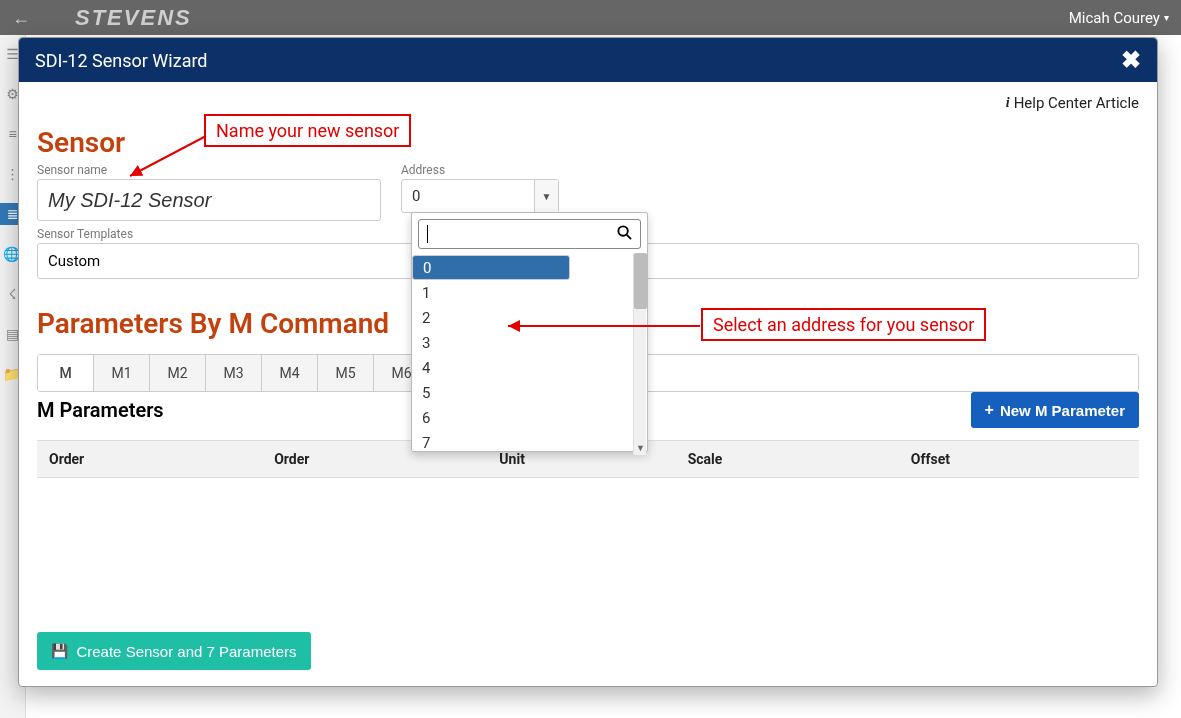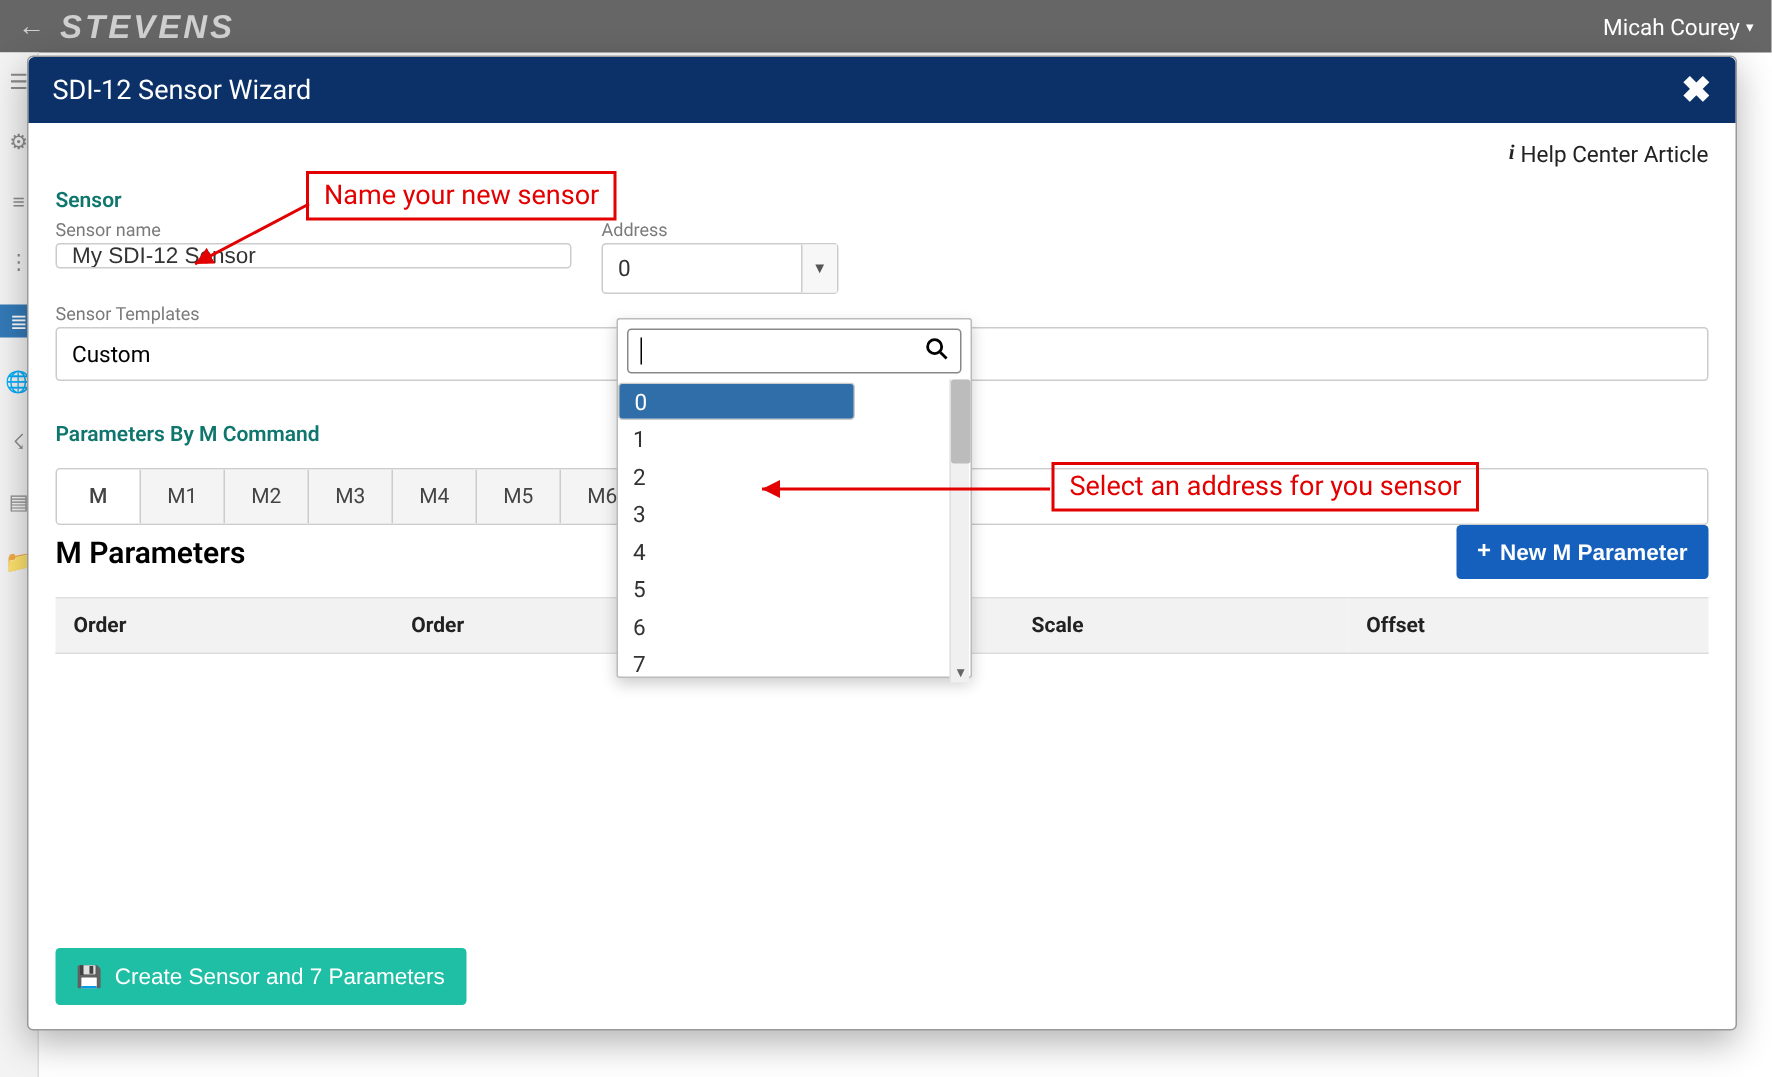--- a/index.html
+++ b/index.html
@@ -3,46 +3,46 @@
 <meta charset="utf-8">
 <style>
   * { box-sizing: border-box; margin: 0; padding: 0; }
   html, body { width: 1181px; height: 718px; font-family: -apple-system, BlinkMacSystemFont, "Segoe UI", Roboto, sans-serif; overflow: hidden; background: #fff; }
   
   .backdrop { position: absolute; top: 0; left: 0; width: 1181px; height: 718px; background: #fff; }
   
   .topbar { position: absolute; top: 0; left: 0; right: 0; height: 35px; background: #666; display: flex; align-items: center; padding: 0 12px; }
   .topbar .back-arrow { color: #d0d0d0; font-size: 18px; margin-right: 10px; }
   .topbar .logo { }
-  .topbar .logo span { font-family: "Segoe UI", Arial, sans-serif; font-weight: 600; font-size: 22px; letter-spacing: 2px; color: #cfcfcf; font-style: italic; }
+  .topbar .logo span { font-family: "Segoe UI", Arial, sans-serif; font-weight: 600; font-size: 22px; letter-spacing: 2px; color: #cfcfcf; font-style: italic; margin-left: 35px; }
   .topbar .spacer { flex: 1; }
   .topbar .user { color: #ffffff; font-size: 15px; display: flex; align-items: center; gap: 4px; }
   .topbar .user .caret { font-size: 10px; }
 
   .left-rail { position: absolute; top: 35px; left: 0; width: 26px; bottom: 0; background: #f3f3f3; border-right: 1px solid #ddd; display: flex; flex-direction: column; align-items: center; padding-top: 8px; gap: 18px; }
   .left-rail .railicon { width: 26px; height: 22px; display: flex; align-items: center; justify-content: center; color: #8b8b8b; font-size: 14px; }
   .left-rail .railicon.active { background: #337ab7; color: #fff; }
 
   .modal { position: absolute; top: 37px; left: 18px; width: 1140px; height: 650px; background: #fff; border: 1px solid #999; border-radius: 4px; box-shadow: 0 8px 24px rgba(0,0,0,0.3); display: flex; flex-direction: column; }
   .modal-header { background: #0b3168; color: #fff; height: 44px; display: flex; align-items: center; padding: 0 16px; border-radius: 4px 4px 0 0; }
   .modal-header .title { font-size: 18px; font-weight: 400; flex: 1; }
   .modal-header .close { font-size: 24px; font-weight: 700; cursor: pointer; line-height: 1; }
   
   .modal-body { flex: 1; padding: 12px 18px 16px 18px; position: relative; overflow: visible; }
   
   .helplink { position: absolute; top: 12px; right: 18px; font-size: 15px; color: #222; display: flex; align-items: center; gap: 4px; }
   .helplink .i { font-family: Georgia, serif; font-style: italic; font-weight: 700; font-size: 14px; }
 
-  .section-h { font-size: 14px; font-weight: 600; color: #0f766e; margin-top: 28px; margin-bottom: 4px; }
+  .section-h { font-size: 28px; font-weight: 600; color: #c2410c; margin-top: 28px; margin-bottom: 4px; }
   .section-h.first { margin-top: 32px; }
 
   .row { display: flex; gap: 20px; margin-top: 4px; }
   .field { display: flex; flex-direction: column; }
   .field label { font-size: 12px; color: #7a7a7a; margin-bottom: 2px; }
-  .txt { border: 1px solid #ccc; border-radius: 3px; height: 17px; padding: 0 10px; font-size: 15px; color: #333; background: #fff; }
+  .txt { border: 1px solid #ccc; border-radius: 3px; height: 42px; padding: 0 10px; font-size: 20px; color: #333; background: #fff; font-style: italic; }
   .txt.sn { width: 344px; }
   .sel { border: 1px solid #ccc; border-radius: 3px; height: 34px; width: 158px; display: flex; align-items: center; background: #fff; }
   .sel .val { flex: 1; padding: 0 10px; font-size: 15px; color: #333; }
   .sel .btn { width: 24px; height: 32px; border-left: 1px solid #ccc; display: flex; align-items: center; justify-content: center; font-size: 10px; color: #555; background: #f7f7f7; }
   
   .tmpl { border: 1px solid #ccc; border-radius: 3px; height: 36px; width: 100%; display: flex; align-items: center; padding: 0 10px; font-size: 15px; }
 
   .tabs { display: flex; border: 1px solid #ccc; border-radius: 3px; overflow: hidden; margin-top: 14px; height: 38px; }
   .tabs .tab { width: 56px; display: flex; align-items: center; justify-content: center; font-size: 14px; color: #444; border-right: 1px solid #ccc; background: #f4f4f4; cursor: pointer; }
   .tabs .tab.active { background: #fff; font-weight: 500; }

